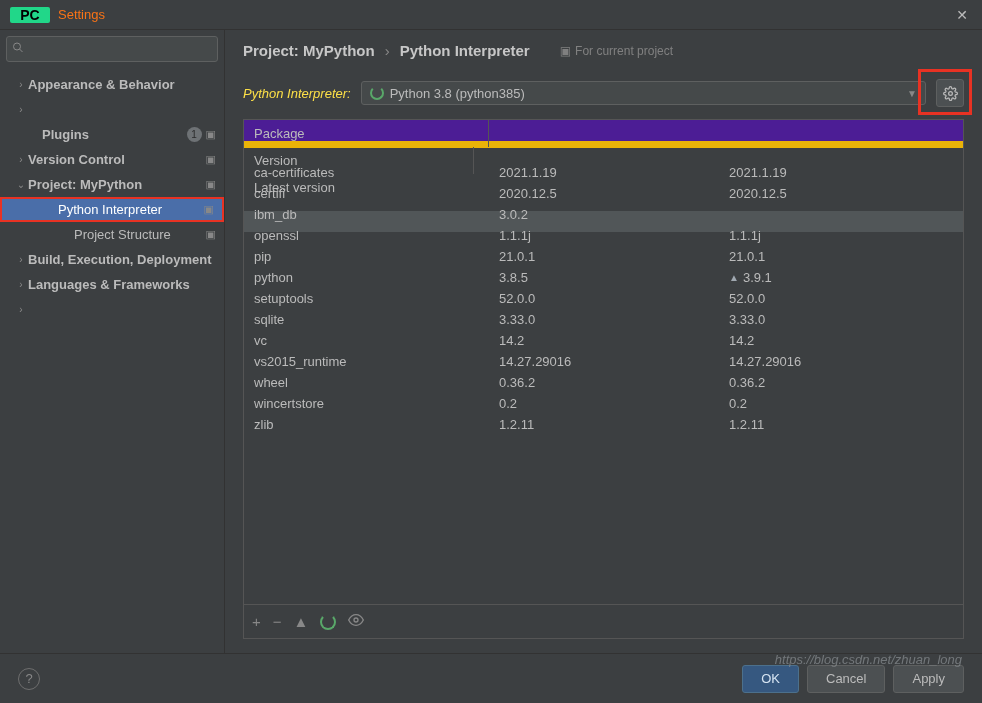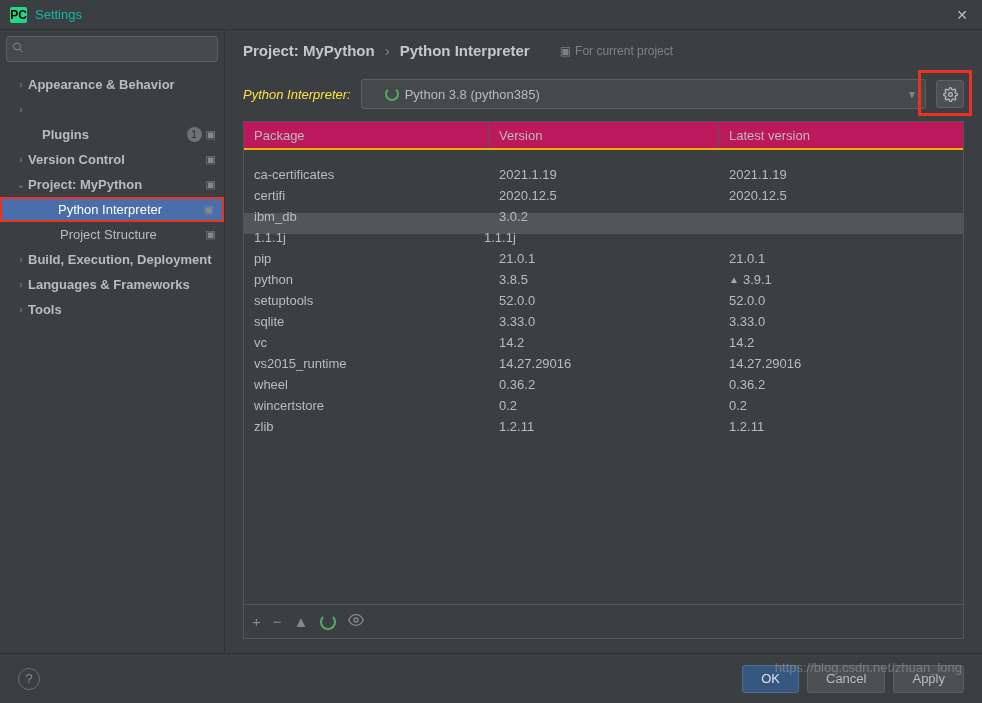--- a/index.html
+++ b/index.html
@@ -15,28 +15,28 @@
 }
 .titlebar {
   height: 30px;
   display: flex;
   align-items: center;
   padding: 0 10px;
   background: #3c3f41;
   border-bottom: 1px solid #323232;
 }
 .titlebar .app-icon {
-  width: 17px; height: 16px;
+  width: 40px; height: 16px;
   background: #21d789;
   border-radius: 2px;
   margin-right: 8px;
   display:flex;align-items:center;justify-content:center;
-  font-size:12px;font-weight:bold;color:#000;
-}
-.titlebar .title { flex: 1; color: #14b8a6; }
+  font-size:14px;font-weight:bold;color:#000;
+}
+.titlebar .title { flex: 1; color: #f97316; }
 .titlebar .close { color: #bbbbbb; font-size: 14px; padding: 0 4px; cursor: pointer; }
 .main { display: flex; height: calc(100% - 30px - 50px); }
 .sidebar {
   width: 225px;
   background: #3c3f41;
   border-right: 1px solid #323232;
   display: flex;
   flex-direction: column;
 }
 .search-wrap { padding: 6px; }
@@ -109,27 +109,27 @@
 .breadcrumb .hint { color: #808080; font-size: 12px; margin-left: 20px; display:flex;align-items:center;gap:4px; }
 .interp-row {
   display: flex;
   align-items: center;
   padding: 8px 18px 12px 18px;
   gap: 10px;
 }
 .interp-row .lbl { color: #fde047; font-style: italic; }
 .interp-dropdown {
   flex: 1;
-  height: 30px;
+  height: 24px;
   background: #45494a;
   border: 1px solid #5e6060;
   border-radius: 3px;
   display: flex;
   align-items: center;
-  padding: 0 23px;
+  padding: 0 8px;
   gap: 6px;
   position: relative;
 }
 .interp-dropdown .pyicon {
   width:14px;height:14px;border:2px solid #59a869;border-radius:50%;border-top-color:transparent;
 }
 .interp-dropdown .name { color: #bbbbbb; }
 .interp-dropdown .path { color: #787878; }
 .interp-dropdown .dd-arrow { position:absolute; right:8px; color:#888; font-size:10px; }
 .gear-wrap { position: relative; }
@@ -151,23 +151,24 @@
 .table-wrap {
   margin: 0 18px;
   flex:1;
   border: 1px solid #555;
   display:flex;flex-direction:column;
   background:#3c3f41;
   min-height:0;
 }
 .table-head {
   display:flex;
-  background:#be185d;
-  border-bottom:2px solid #eab308;
+  background:#4c1d95;
+  border-bottom:7px solid #eab308;
   height:28px;
+  flex-direction:column;
 }
 .table-head .th {
   padding: 6px 10px;
   color:#bbbbbb;
   border-right:1px solid #555;
 }
 .col-pkg{width:245px;}
 .col-ver{width:230px;}
 .col-lat{flex:1;border-right:none!important;}
 .table-body { flex:1; overflow:auto; }
@@ -198,21 +199,21 @@
   display:flex;align-items:center;justify-content:center;color:#888;cursor:pointer;
 }
 .footer .spacer{flex:1;}
 .footer .btn{
   height:28px;padding:0 18px;border-radius:3px;border:1px solid #5e6060;
   background:#4c5052;color:#bbbbbb;cursor:pointer;
   display:flex;align-items:center;
 }
 .footer .btn.primary{background:#365880;border-color:#4c708c;color:#d6e4f2;}
 .watermark{
-  position:absolute;right:20px;bottom:28px;color:#8a8f93;font-size:13px;opacity:0.7;pointer-events:none;
+  position:absolute;right:20px;bottom:36px;color:#8a8f93;font-size:13px;opacity:0.7;pointer-events:none;font-style:italic;
 }
 </style>
 </head>
 <body>
 
 <div class="titlebar">
   <div class="app-icon">PC</div>
   <div class="title">Settings</div>
   <div class="close">✕</div>
 </div>
@@ -250,36 +251,35 @@
         <div class="tree-item" style="padding-left: 14px;">
           <span class="arrow">⌄</span>
           <span class="label">Project: MyPython</span>
           <span class="modicon">▣</span>
         </div>
         <div class="tree-item selected sub redbox" style="padding-left: 42px;">
           <span class="arrow"></span>
           <span class="label">Python Interpreter</span>
           <span class="modicon">▣</span>
         </div>
-        <div class="tree-item sub" style="padding-left: 46px;">
+        <div class="tree-item sub" style="padding-left: 60px;">
           <span class="arrow"></span>
           <span class="label">Project Structure</span>
           <span class="modicon">▣</span>
         </div>
         <div class="tree-item" style="padding-left: 14px;">
           <span class="arrow">›</span>
           <span class="label">Build, Execution, Deployment</span>
         </div>
         <div class="tree-item" style="padding-left: 14px;">
           <span class="arrow">›</span>
           <span class="label">Languages &amp; Frameworks</span>
         </div>
         <div class="tree-item" style="padding-left: 14px;">
           <span class="arrow">›</span>
-          <span class="label">Tools</span>
         </div>
       </div>
   </div>
 
   <div class="content">
     <div class="breadcrumb">
       <span class="crumb">Project: MyPython</span>
       <span class="sep">›</span>
       <span class="crumb">Python Interpreter</span>
       <span class="hint">
@@ -328,20 +328,21 @@
             </div>
           </div>
           <div class="tr">
             <div class="td col-pkg">ibm_db</div>
             <div class="td col-ver">3.0.2</div>
             <div class="td col-lat">
               <span></span>
             </div>
           </div>
           <div class="tr sel">
+            <div class="td col-pkg">openssl</div>
             <div class="td col-ver">1.1.1j</div>
             <div class="td col-lat">
               <span>1.1.1j</span>
             </div>
           </div>
           <div class="tr">
             <div class="td col-pkg">pip</div>
             <div class="td col-ver">21.0.1</div>
             <div class="td col-lat">
               <span>21.0.1</span>

